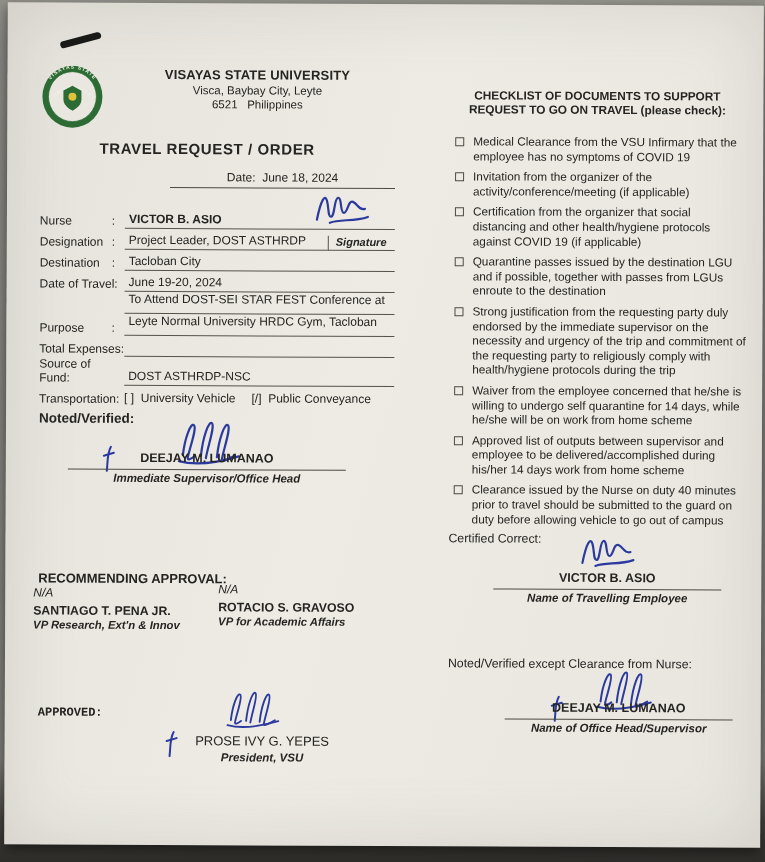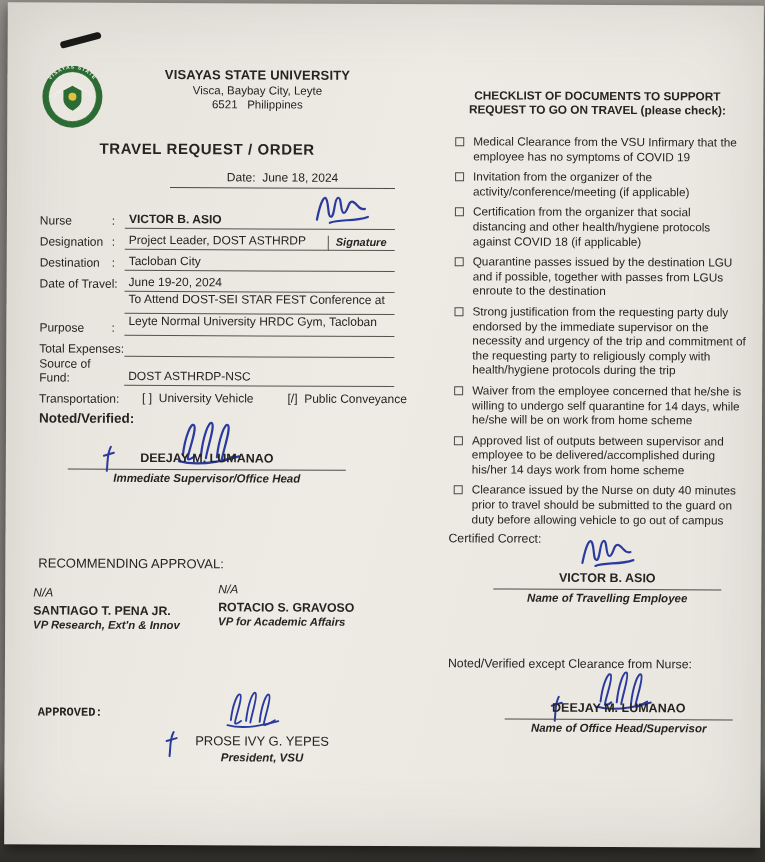--- a/index.html
+++ b/index.html
@@ -26,24 +26,24 @@
   .fields{position:absolute;left:33px;top:205px;width:355px;}
   .frow{display:flex;align-items:flex-end;min-height:21px;font-size:12px;}
   .lbl{width:72px;flex-shrink:0;padding-bottom:1px;}
   .lbl2{width:85px;}
   .colon{width:13px;padding-bottom:1px;}
   .val{flex:1;border-bottom:1.2px solid #56534d;padding:0 2px 2px 4px;position:relative;}
   .strong{font-weight:bold;}
   .sigcell{border-left:1.2px solid #56534d;border-bottom:1.2px solid #56534d;width:56px;flex-shrink:0;padding:0 3px 2px 7px;font-size:11px;font-style:italic;font-weight:bold;}
   .val-stack{flex:1;display:flex;flex-direction:column;}
   .vline{border-bottom:1.2px solid #56534d;padding:0 2px 2px 4px;min-height:19px;}
-  .opt{padding-bottom:2px;margin-left:18px;margin-right:16px;white-space:pre;}
+  .opt{padding-bottom:2px;margin-left:0;margin-right:16px;white-space:pre;}
 
   .h-noted{position:absolute;left:33px;top:408px;font-weight:bold;font-size:13.5px;}
-  .h-recommend{position:absolute;left:33px;top:553px;font-weight:normal;font-size:13px;}
+  .h-recommend{position:absolute;left:33px;top:568px;font-weight:bold;font-size:13px;}
   .h-approved{position:absolute;left:33px;top:703px;font-weight:bold;font-size:12px;font-family:Liberation Mono, monospace;}
   .namecard{position:absolute;text-align:center;}
   .nameline{font-weight:bold;font-size:12.5px;border-bottom:1.3px solid #4c4a45;padding-bottom:4px;}
   .nameline-noline{font-weight:normal;font-size:13px;padding-bottom:1px;}
   .rolecap{font-style:italic;font-weight:bold;font-size:11.5px;margin-top:2px;}
   .approver{position:absolute;}
   .na{font-style:italic;font-size:12px;margin-bottom:4px;}
   .appr-name{font-weight:bold;font-size:12.3px;}
   .appr-role{font-weight:bold;font-style:italic;font-size:11.3px;margin-top:1px;}
 
@@ -187,21 +187,21 @@
     <div class="cl-item">
         <span class="cbox"></span>
         <span class="cl-text">Medical Clearance from the VSU Infirmary that the employee has no symptoms of COVID 19</span>
       </div>
     <div class="cl-item">
         <span class="cbox"></span>
         <span class="cl-text">Invitation from the organizer of the activity/conference/meeting (if applicable)</span>
       </div>
     <div class="cl-item">
         <span class="cbox"></span>
-        <span class="cl-text">Certification from the organizer that social distancing and other health/hygiene protocols against COVID 18 (if applicable)</span>
+        <span class="cl-text">Certification from the organizer that social distancing and other health/hygiene protocols against COVID 19 (if applicable)</span>
       </div>
     <div class="cl-item">
         <span class="cbox"></span>
         <span class="cl-text">Quarantine passes issued by the destination LGU and if possible, together with passes from LGUs enroute to the destination</span>
       </div>
     <div class="cl-item">
         <span class="cbox"></span>
         <span class="cl-text">Strong justification from the requesting party duly endorsed by the immediate supervisor on the necessity and urgency of the trip and commitment of the requesting party to religiously comply with health/hygiene protocols during the trip</span>
       </div>
     <div class="cl-item">

